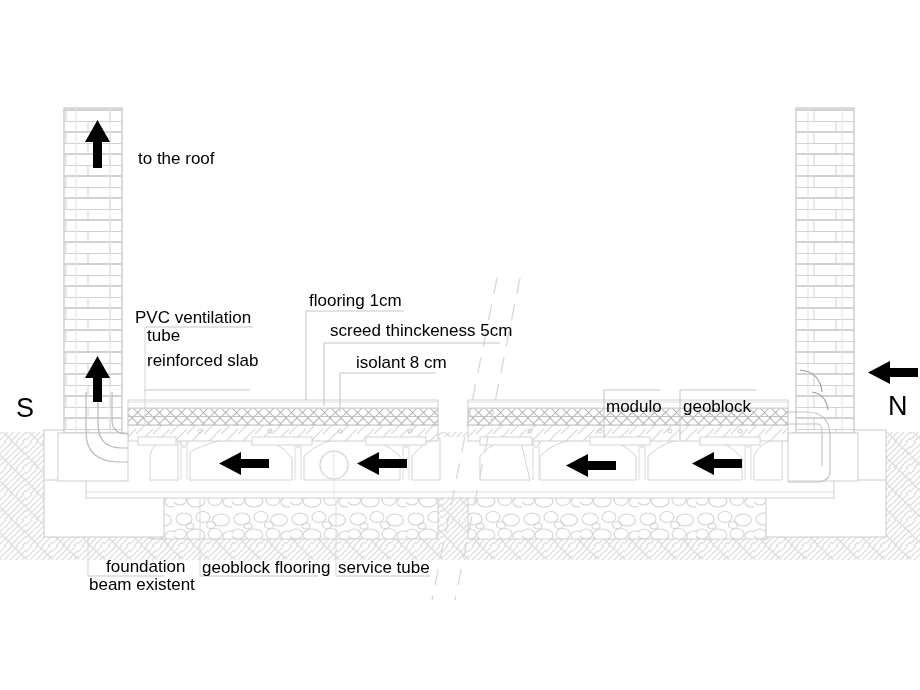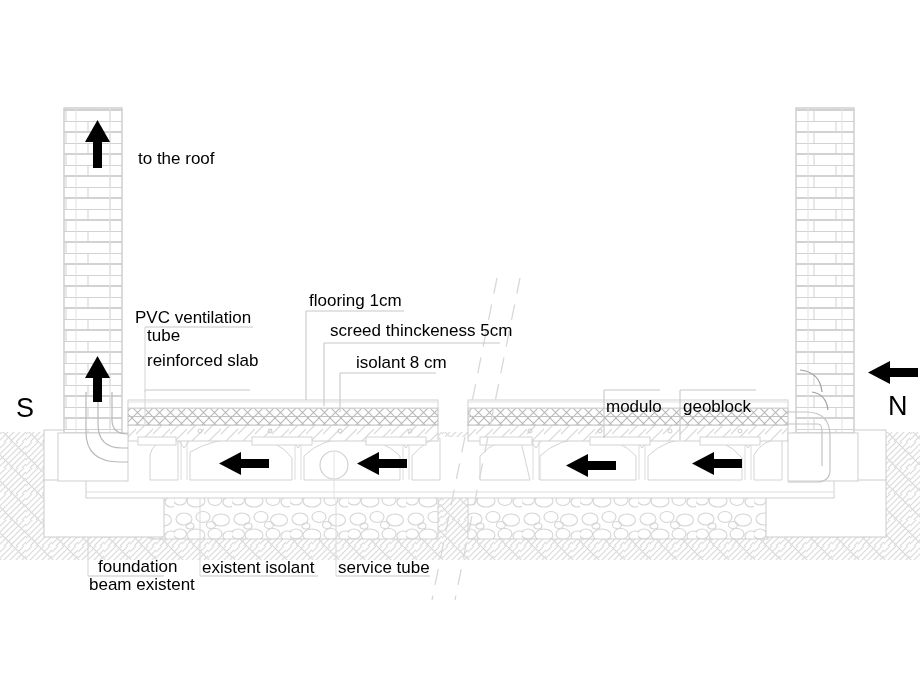--- a/index.html
+++ b/index.html
@@ -313,24 +313,24 @@
   <div class="lbl" style="left:309px; top:292px;">flooring 1cm</div>
 
   <div class="lbl" style="left:330px; top:322px;">screed thinckeness 5cm</div>
 
   <div class="lbl" style="left:344px; top:354px;margin-left:12px;">isolant 8 cm</div>
 
   <div class="lbl" style="left:606px; top:370px;margin-top:28px;">modulo</div>
 
   <div class="lbl" style="left:683px; top:370px;margin-top:28px;">geoblock</div>
 
-  <div class="lbl" style="left:98px; top:558px;">foundation</div>
+  <div class="lbl" style="left:89px; top:558px;padding-left:17px;">foundation</div>
   <div class="lbl" style="left:89px; top:576px;">beam existent</div>
 
-  <div class="lbl" style="left:202px; top:559px;">existent isolant</div>
+  <div class="lbl" style="left:202px; top:559px;">geoblock flooring</div>
 
   <div class="lbl" style="left:338px; top:559px;text-align:center;">service tube</div>
 
   <div class="compass" style="left:16px; top:395px;">S</div>
 
   <div class="compass" style="left:888px; top:393px;">N</div>
 
 </div>
 
 </body></html>

